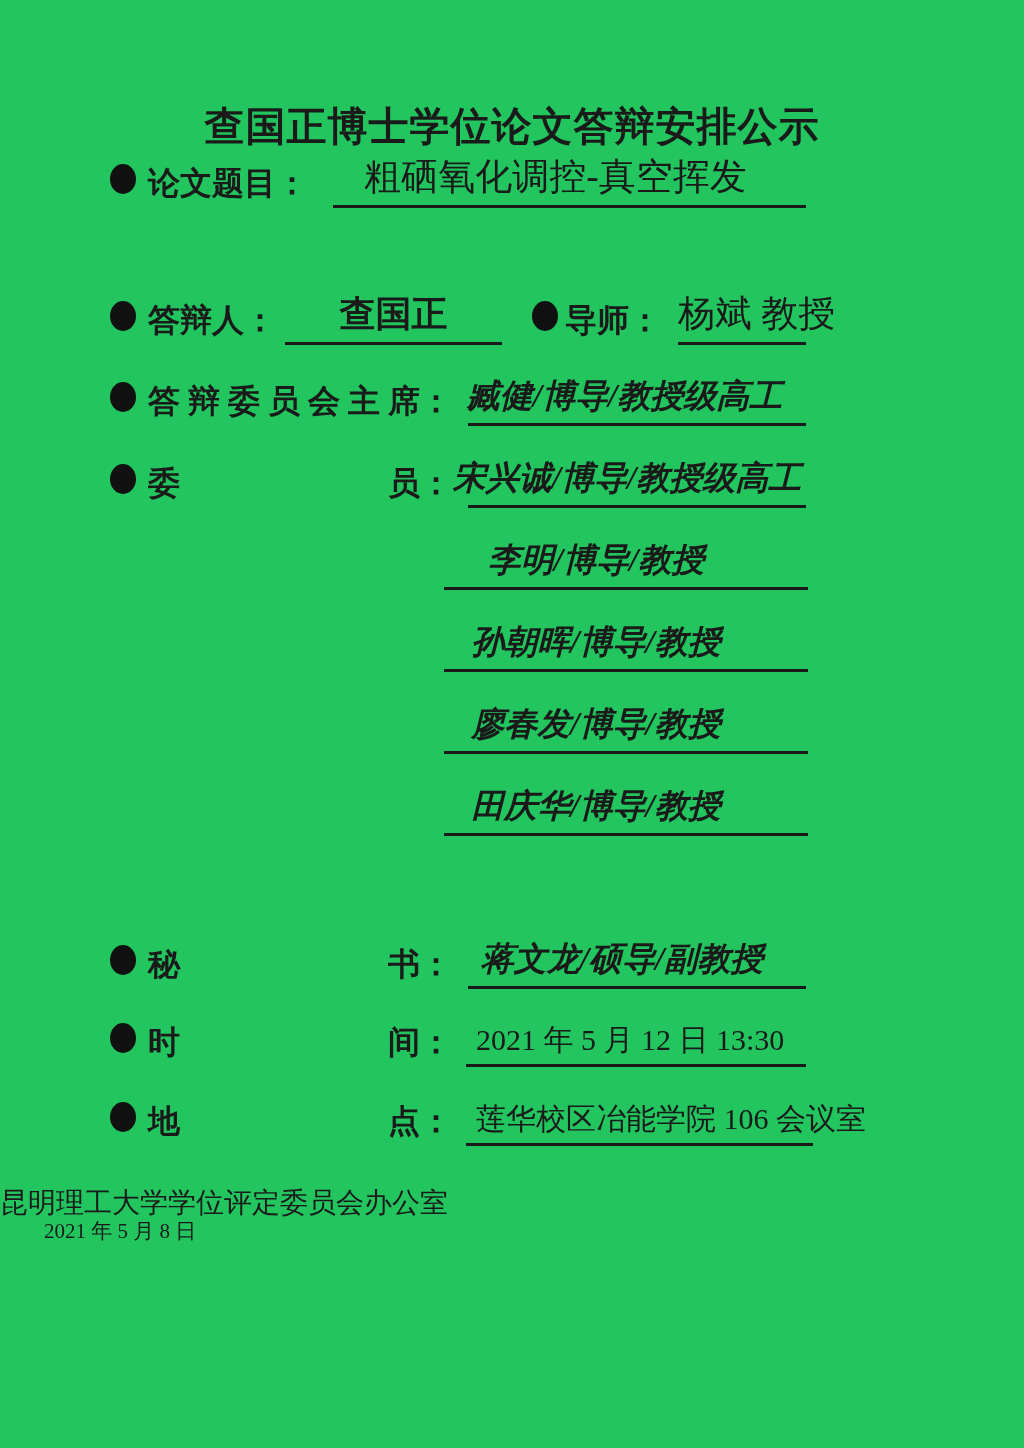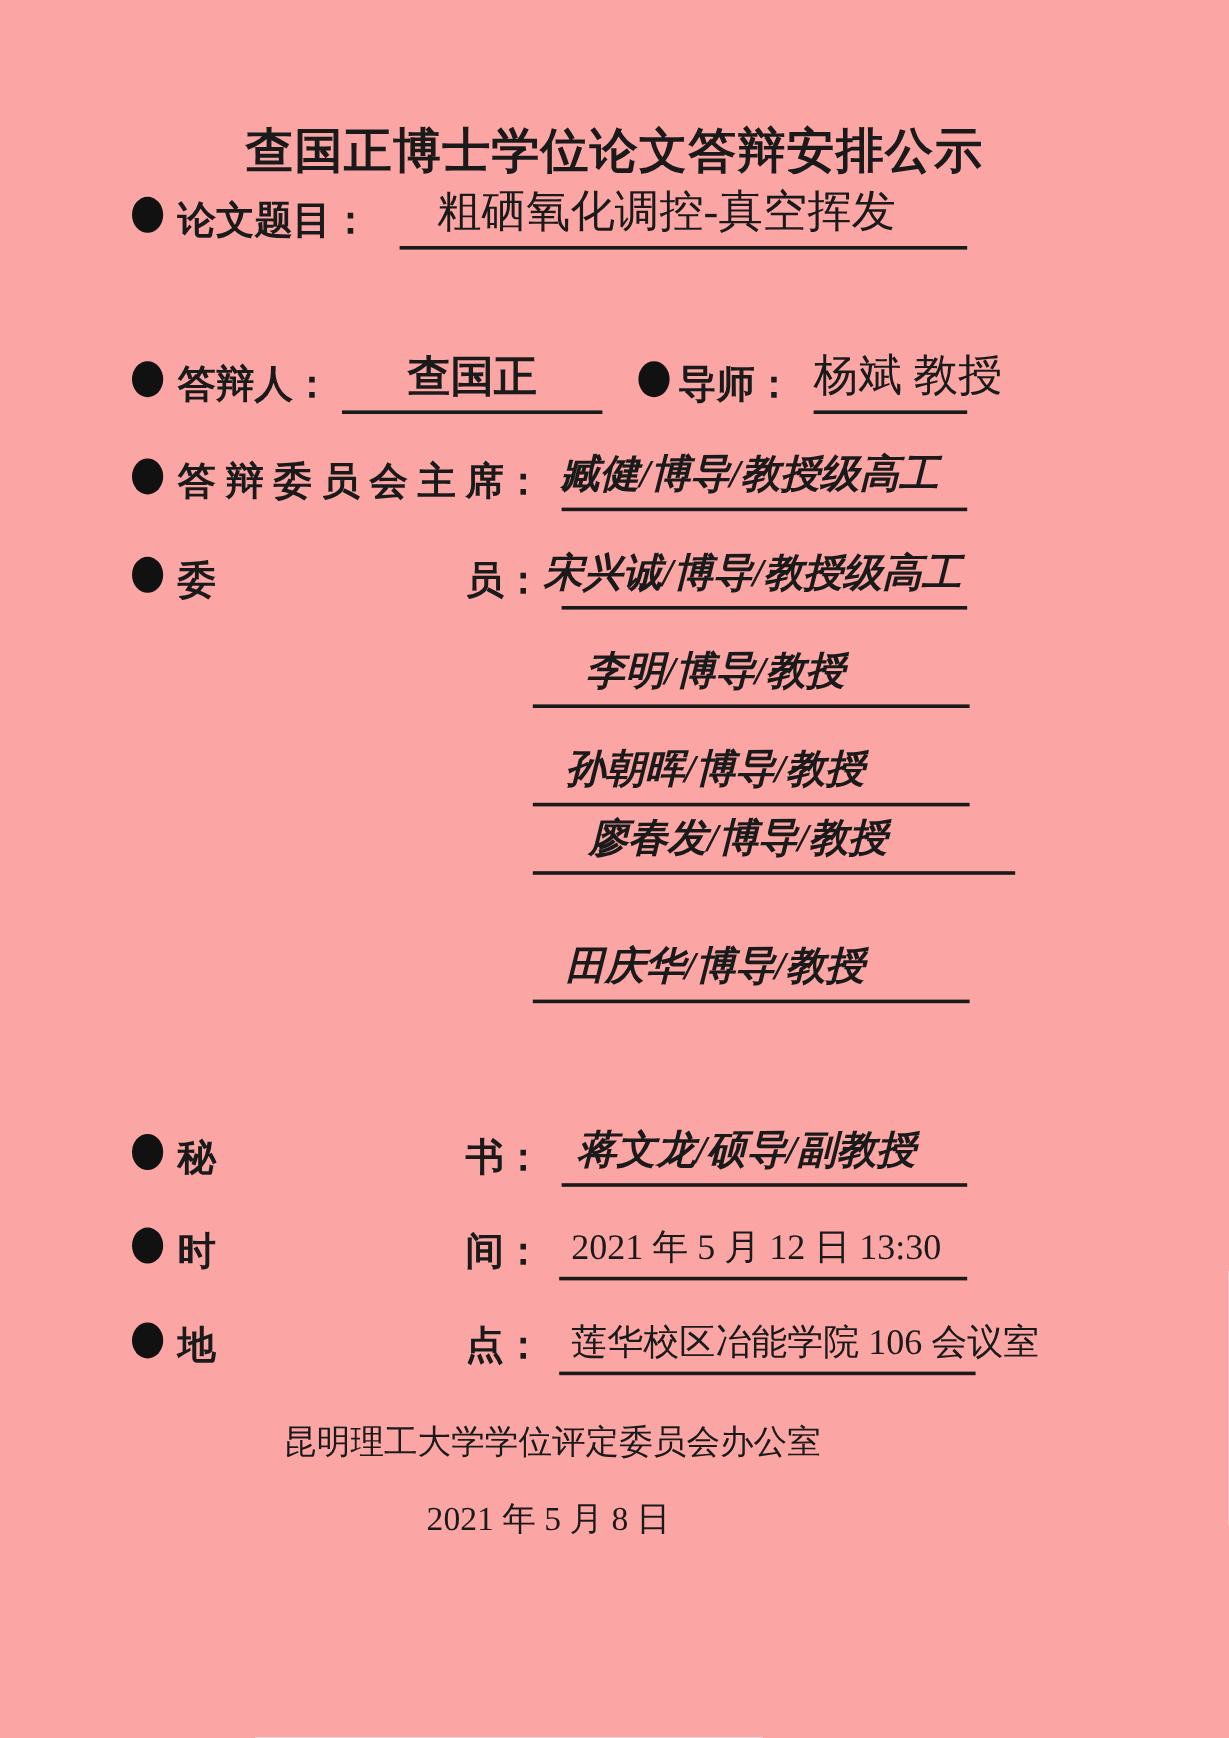--- a/index.html
+++ b/index.html
@@ -1,19 +1,19 @@
 <!DOCTYPE html>
 <html><head>
 <meta charset="utf-8">
 <style>
   html,body{margin:0;padding:0;background:#ffffff;}
   .page{
     position:relative;
     width:1024px;height:1448px;
-    background:#fca5a5;
+    background:#22c55e;
     color:#1a1a1a;
     font-family:"Liberation Serif", serif;
     overflow:hidden;
   }
   .doc-title{
     position:absolute;top:100px;left:0;width:1024px;height:52px;
     text-align:center;
     font-family:"Liberation Sans", sans-serif;
     font-weight:900;
     font-size:40px;line-height:52px;
@@ -48,21 +48,21 @@
   .big{font-size:36px;font-weight:bold;}
   .left-val{text-align:left;padding-left:10px;}
   .ind-neg28{text-indent:-28px;}
   .ind-pos182{text-indent:182px;}
   .ind-neg20{text-indent:-20px;}
   .ind-neg25{text-indent:-25px;}
   .ind-neg30{text-indent:-30px;}
   .ind-neg60{text-indent:-60px;}
   .footer-line{
     position:absolute;left:0;right:104px;height:42px;
-    text-align:center;
+    text-align:left;
     font-size:28px;line-height:42px;
     white-space:nowrap;
   }
 </style>
 </head>
 <body>
 
 <div class="page">
 
   <div class="doc-title">查国正博士学位论文答辩安排公示</div>
@@ -104,21 +104,21 @@
         <span>员：</span>
       </span>
     <span class="uval script ind-neg20" style="left:468px;right:102px;">宋兴诚/博导/教授级高工</span>
   </div>
   <div class="row" style="top:534px;">
     <span class="uval script ind-neg60" style="left:444px;right:100px;">李明/博导/教授</span>
   </div>
   <div class="row" style="top:616px;">
     <span class="uval script ind-neg60" style="left:444px;right:100px;">孙朝晖/博导/教授</span>
   </div>
-  <div class="row" style="top:673px;padding-left:38px;">
+  <div class="row" style="top:698px;">
     <span class="uval script ind-neg60" style="left:444px;right:100px;">廖春发/博导/教授</span>
   </div>
   <div class="row" style="top:780px;">
     <span class="uval script ind-neg60" style="left:444px;right:100px;">田庆华/博导/教授</span>
   </div>
 
   <div class="row" style="top:933px;">
     <span class="bullet"></span>
     <span class="lbl spread" style="display: flex; justify-content: space-between;">
         <span>秘</span>
@@ -139,15 +139,15 @@
   <div class="row" style="top:1090px;">
     <span class="bullet"></span>
     <span class="lbl spread" style="display: flex; justify-content: space-between;">
         <span>地</span>
         <span>点：</span>
       </span>
     <span class="uval left-val" style="left:466px;right:95px;font-size:30px;">莲华校区冶能学院 106 会议室</span>
   </div>
 
   <div class="footer-line" style="top:1182px;">昆明理工大学学位评定委员会办公室</div>
-  <div class="footer-line" style="top:1246px;right:110px;font-size:28px;">2021 年 5 月 8 日</div>
+  <div class="footer-line" style="top:1210px;right:110px;font-size:21px;padding-left:44px;">2021 年 5 月 8 日</div>
 
 </div>
 
 </body></html>

